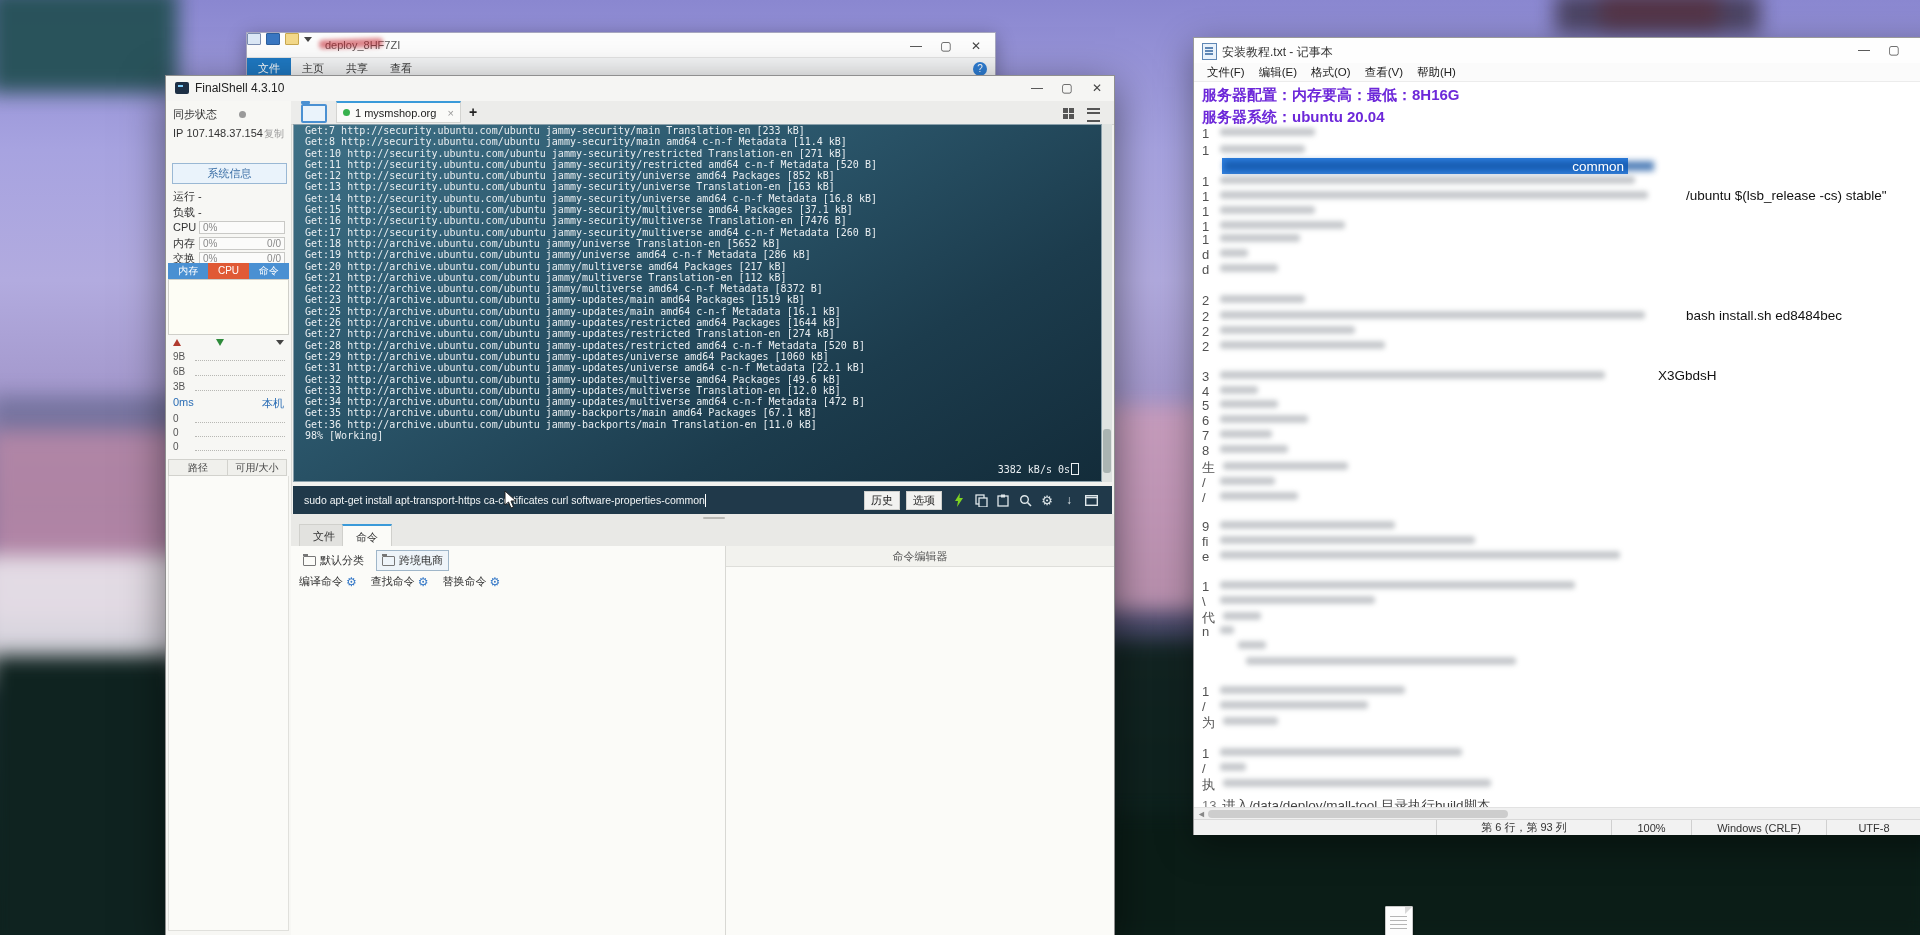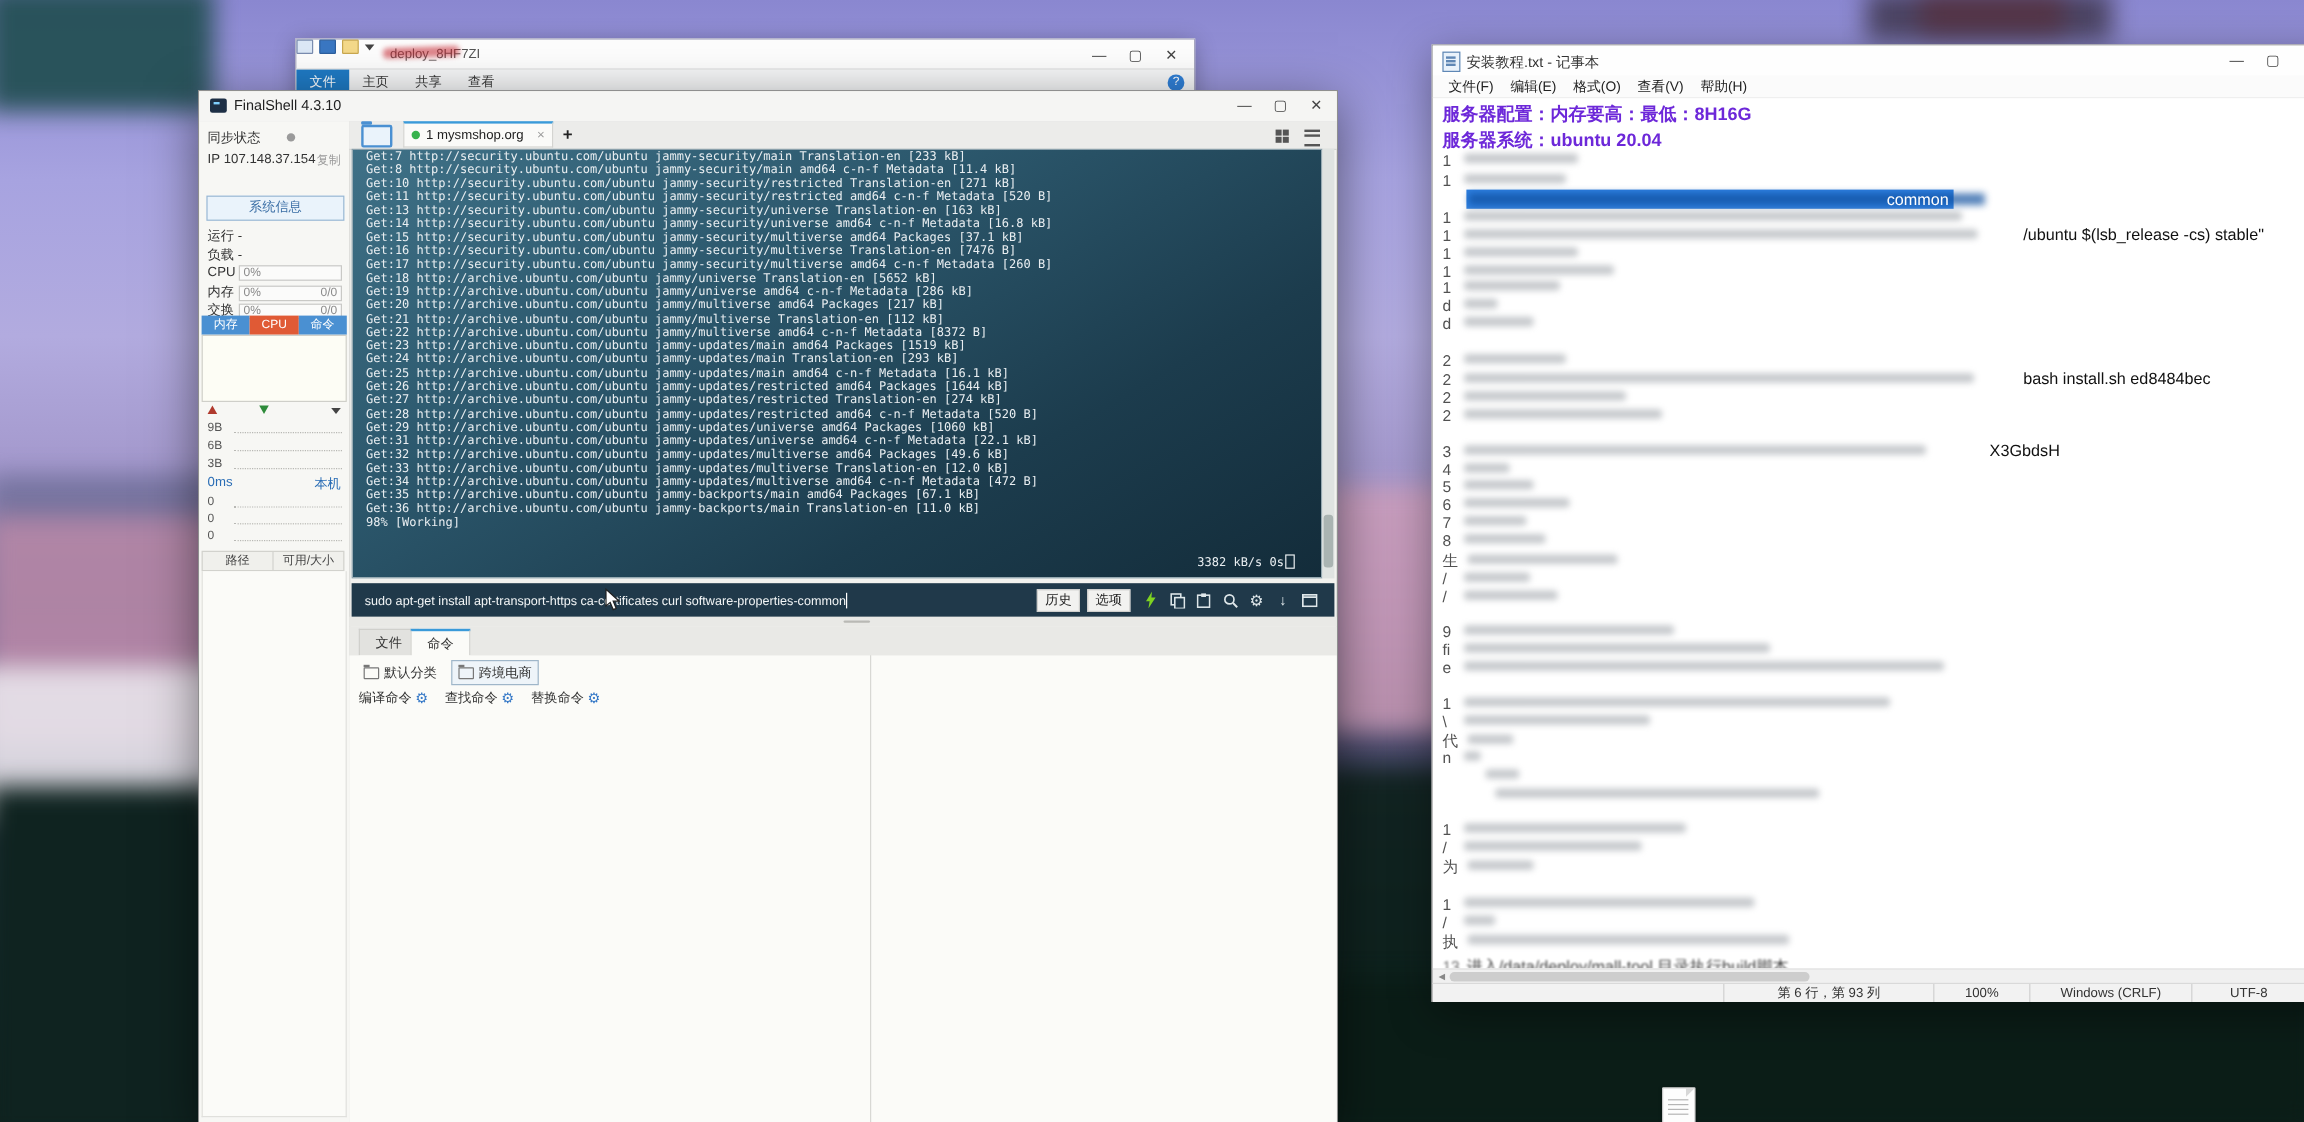--- a/index.html
+++ b/index.html
@@ -315,32 +315,32 @@
           </div>
         <div class="burger"></div>
       </div>
 
       <div class="term" id="terminal">
         <div class="term-speed"><span>3382 kB/s 0s</span><span class="term-cursor"></span></div>
           <div class="term-line">Get:7 http://security.ubuntu.com/ubuntu jammy-security/main Translation-en [233 kB]</div>
           <div class="term-line">Get:8 http://security.ubuntu.com/ubuntu jammy-security/main amd64 c-n-f Metadata [11.4 kB]</div>
           <div class="term-line">Get:10 http://security.ubuntu.com/ubuntu jammy-security/restricted Translation-en [271 kB]</div>
           <div class="term-line">Get:11 http://security.ubuntu.com/ubuntu jammy-security/restricted amd64 c-n-f Metadata [520 B]</div>
+          <div class="term-line">Get:12 http://security.ubuntu.com/ubuntu jammy-security/universe amd64 Packages [852 kB]</div>
           <div class="term-line">Get:13 http://security.ubuntu.com/ubuntu jammy-security/universe Translation-en [163 kB]</div>
           <div class="term-line">Get:14 http://security.ubuntu.com/ubuntu jammy-security/universe amd64 c-n-f Metadata [16.8 kB]</div>
           <div class="term-line">Get:15 http://security.ubuntu.com/ubuntu jammy-security/multiverse amd64 Packages [37.1 kB]</div>
           <div class="term-line">Get:16 http://security.ubuntu.com/ubuntu jammy-security/multiverse Translation-en [7476 B]</div>
           <div class="term-line">Get:17 http://security.ubuntu.com/ubuntu jammy-security/multiverse amd64 c-n-f Metadata [260 B]</div>
           <div class="term-line">Get:18 http://archive.ubuntu.com/ubuntu jammy/universe Translation-en [5652 kB]</div>
           <div class="term-line">Get:19 http://archive.ubuntu.com/ubuntu jammy/universe amd64 c-n-f Metadata [286 kB]</div>
           <div class="term-line">Get:20 http://archive.ubuntu.com/ubuntu jammy/multiverse amd64 Packages [217 kB]</div>
           <div class="term-line">Get:21 http://archive.ubuntu.com/ubuntu jammy/multiverse Translation-en [112 kB]</div>
           <div class="term-line">Get:22 http://archive.ubuntu.com/ubuntu jammy/multiverse amd64 c-n-f Metadata [8372 B]</div>
           <div class="term-line">Get:23 http://archive.ubuntu.com/ubuntu jammy-updates/main amd64 Packages [1519 kB]</div>
-          <div class="term-line">Get:24 http://archive.ubuntu.com/ubuntu jammy-updates/main Translation-en [293 kB]</div>
           <div class="term-line">Get:25 http://archive.ubuntu.com/ubuntu jammy-updates/main amd64 c-n-f Metadata [16.1 kB]</div>
           <div class="term-line">Get:26 http://archive.ubuntu.com/ubuntu jammy-updates/restricted amd64 Packages [1644 kB]</div>
           <div class="term-line">Get:27 http://archive.ubuntu.com/ubuntu jammy-updates/restricted Translation-en [274 kB]</div>
           <div class="term-line">Get:28 http://archive.ubuntu.com/ubuntu jammy-updates/restricted amd64 c-n-f Metadata [520 B]</div>
           <div class="term-line">Get:29 http://archive.ubuntu.com/ubuntu jammy-updates/universe amd64 Packages [1060 kB]</div>
           <div class="term-line">Get:31 http://archive.ubuntu.com/ubuntu jammy-updates/universe amd64 c-n-f Metadata [22.1 kB]</div>
           <div class="term-line">Get:32 http://archive.ubuntu.com/ubuntu jammy-updates/multiverse amd64 Packages [49.6 kB]</div>
           <div class="term-line">Get:33 http://archive.ubuntu.com/ubuntu jammy-updates/multiverse Translation-en [12.0 kB]</div>
           <div class="term-line">Get:34 http://archive.ubuntu.com/ubuntu jammy-updates/multiverse amd64 c-n-f Metadata [472 B]</div>
           <div class="term-line">Get:35 http://archive.ubuntu.com/ubuntu jammy-backports/main amd64 Packages [67.1 kB]</div>
@@ -415,20 +415,23 @@
               </div>
               <div class="chip">
                 <span>查找命令</span>
                 <span class="gear">⚙</span>
               </div>
               <div class="chip">
                 <span>替换命令</span>
                 <span class="gear">⚙</span>
               </div>
             </div>
+        </div>
+        <div class="bright">
+          <div class="bright-h">命令编辑器</div>
         </div>
       </div>
     </div>
   </div>
 
   <div class="abs np">
     <div class="abs np-title">
       <div class="abs np-ico"></div>
       <div class="abs np-title-text">安装教程.txt - 记事本</div>
       <div class="np-btns">

